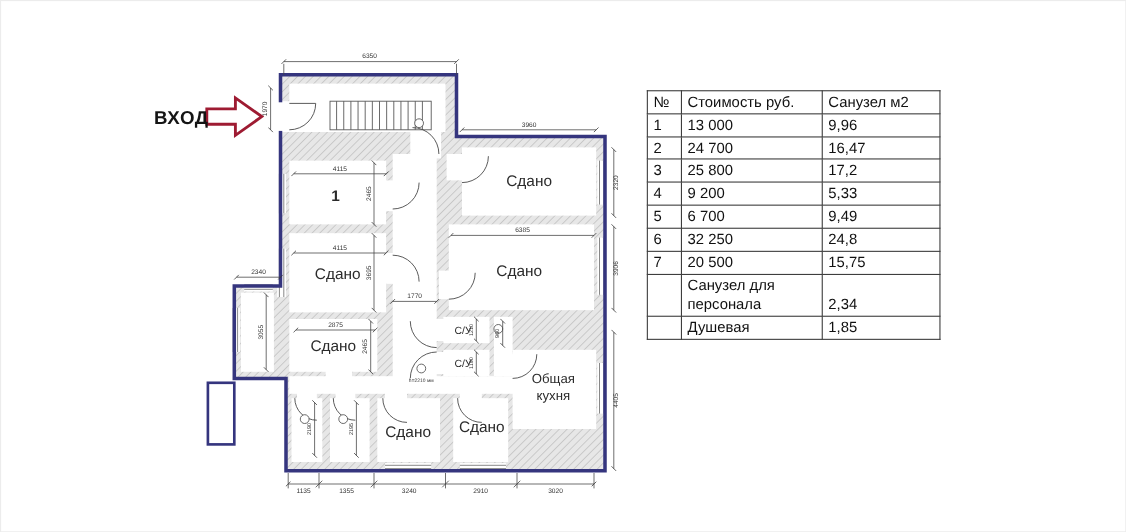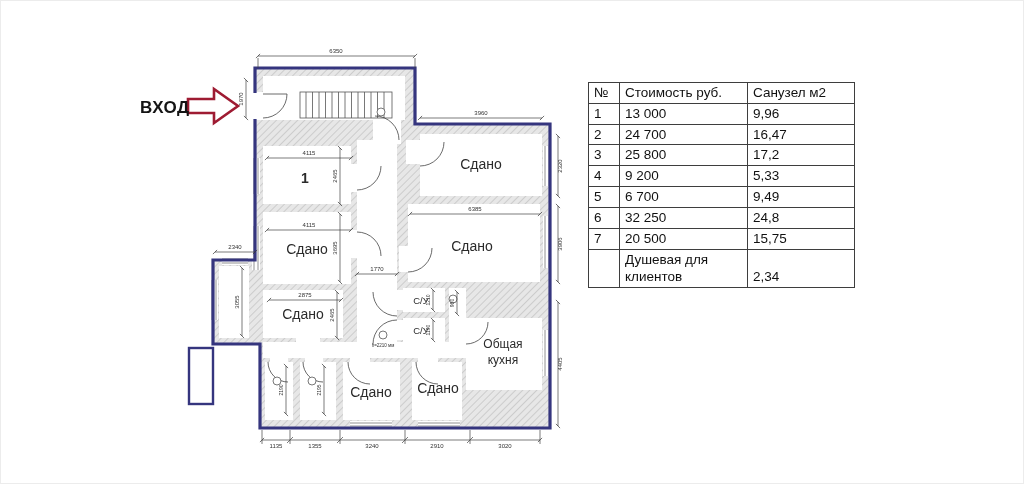--- a/index.html
+++ b/index.html
@@ -298,17 +298,22 @@
         <td>32 250</td>
         <td>24,8</td>
       </tr>
     <tr>
         <td>7</td>
         <td>20 500</td>
         <td>15,75</td>
       </tr>
     <tr>
         <td></td>
-        <td>Душевая для клиентов</td>
+        <td>Санузел для персонала</td>
         <td>2,34</td>
+      </tr>
+    <tr>
+        <td></td>
+        <td>Душевая</td>
+        <td>1,85</td>
       </tr>
   </tbody>
 </table>
 
 </body></html>

